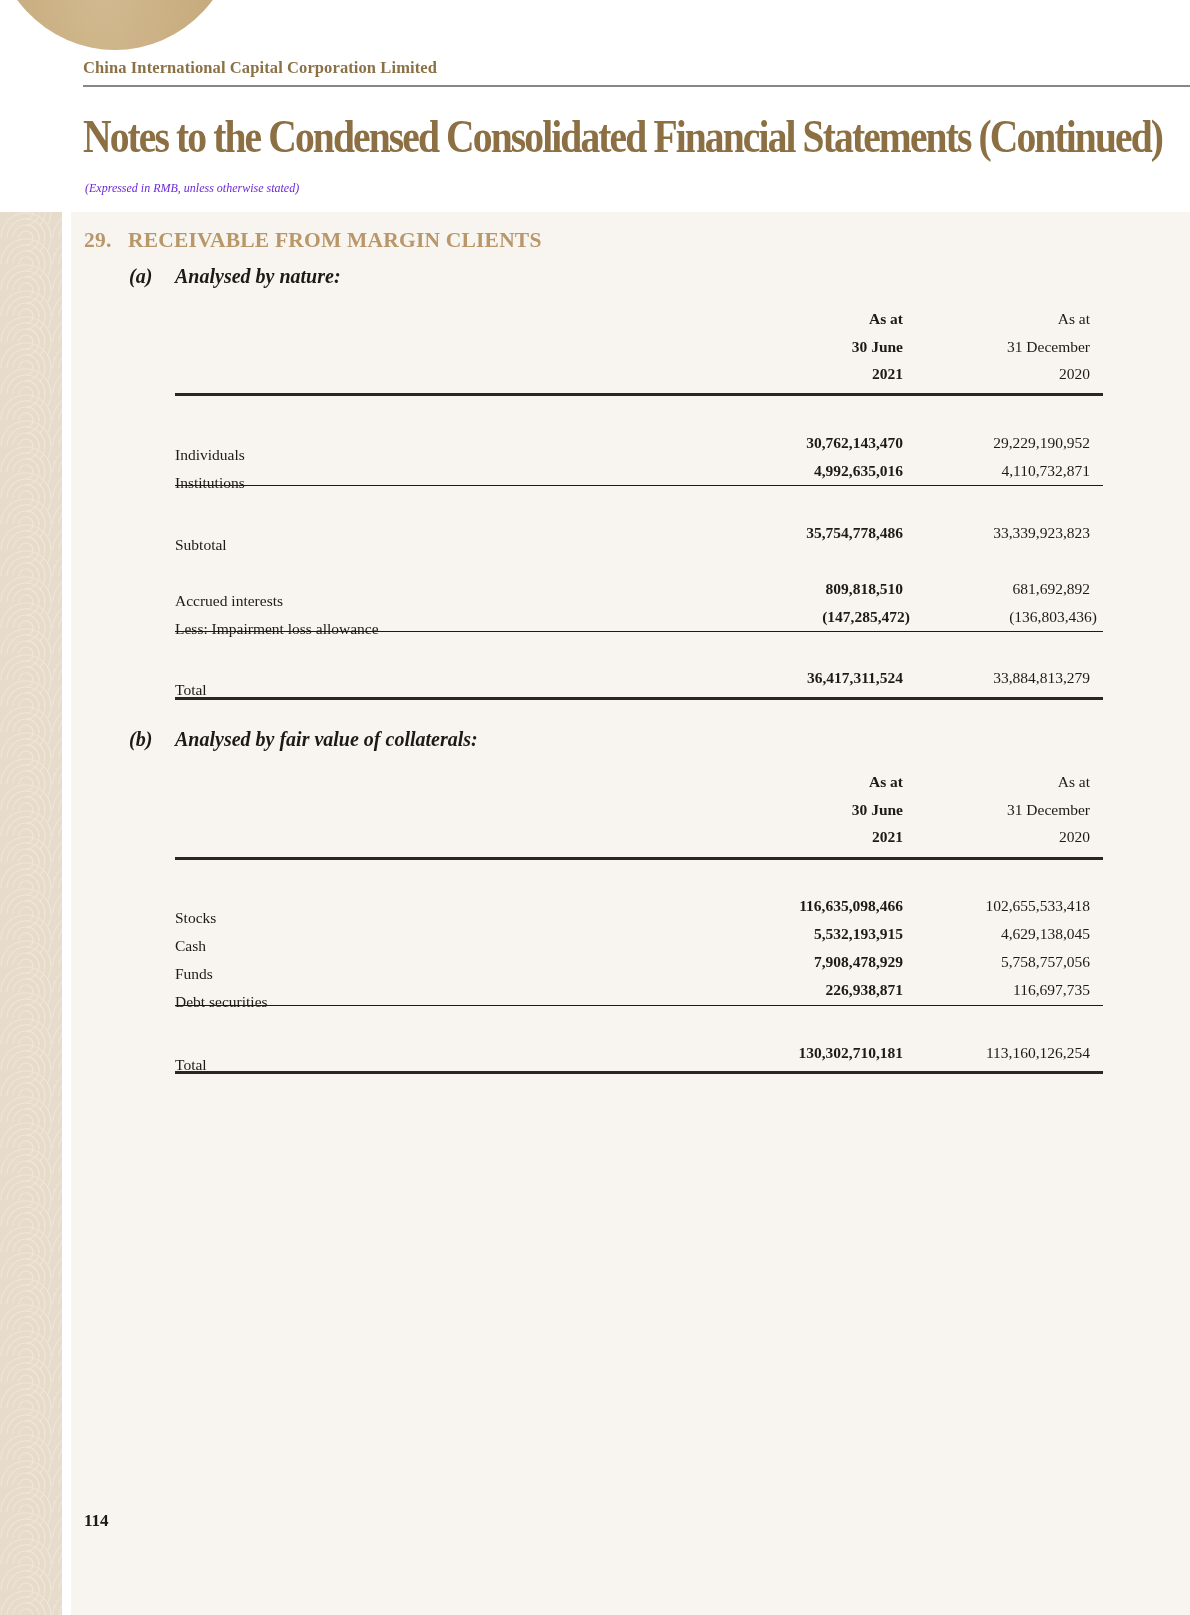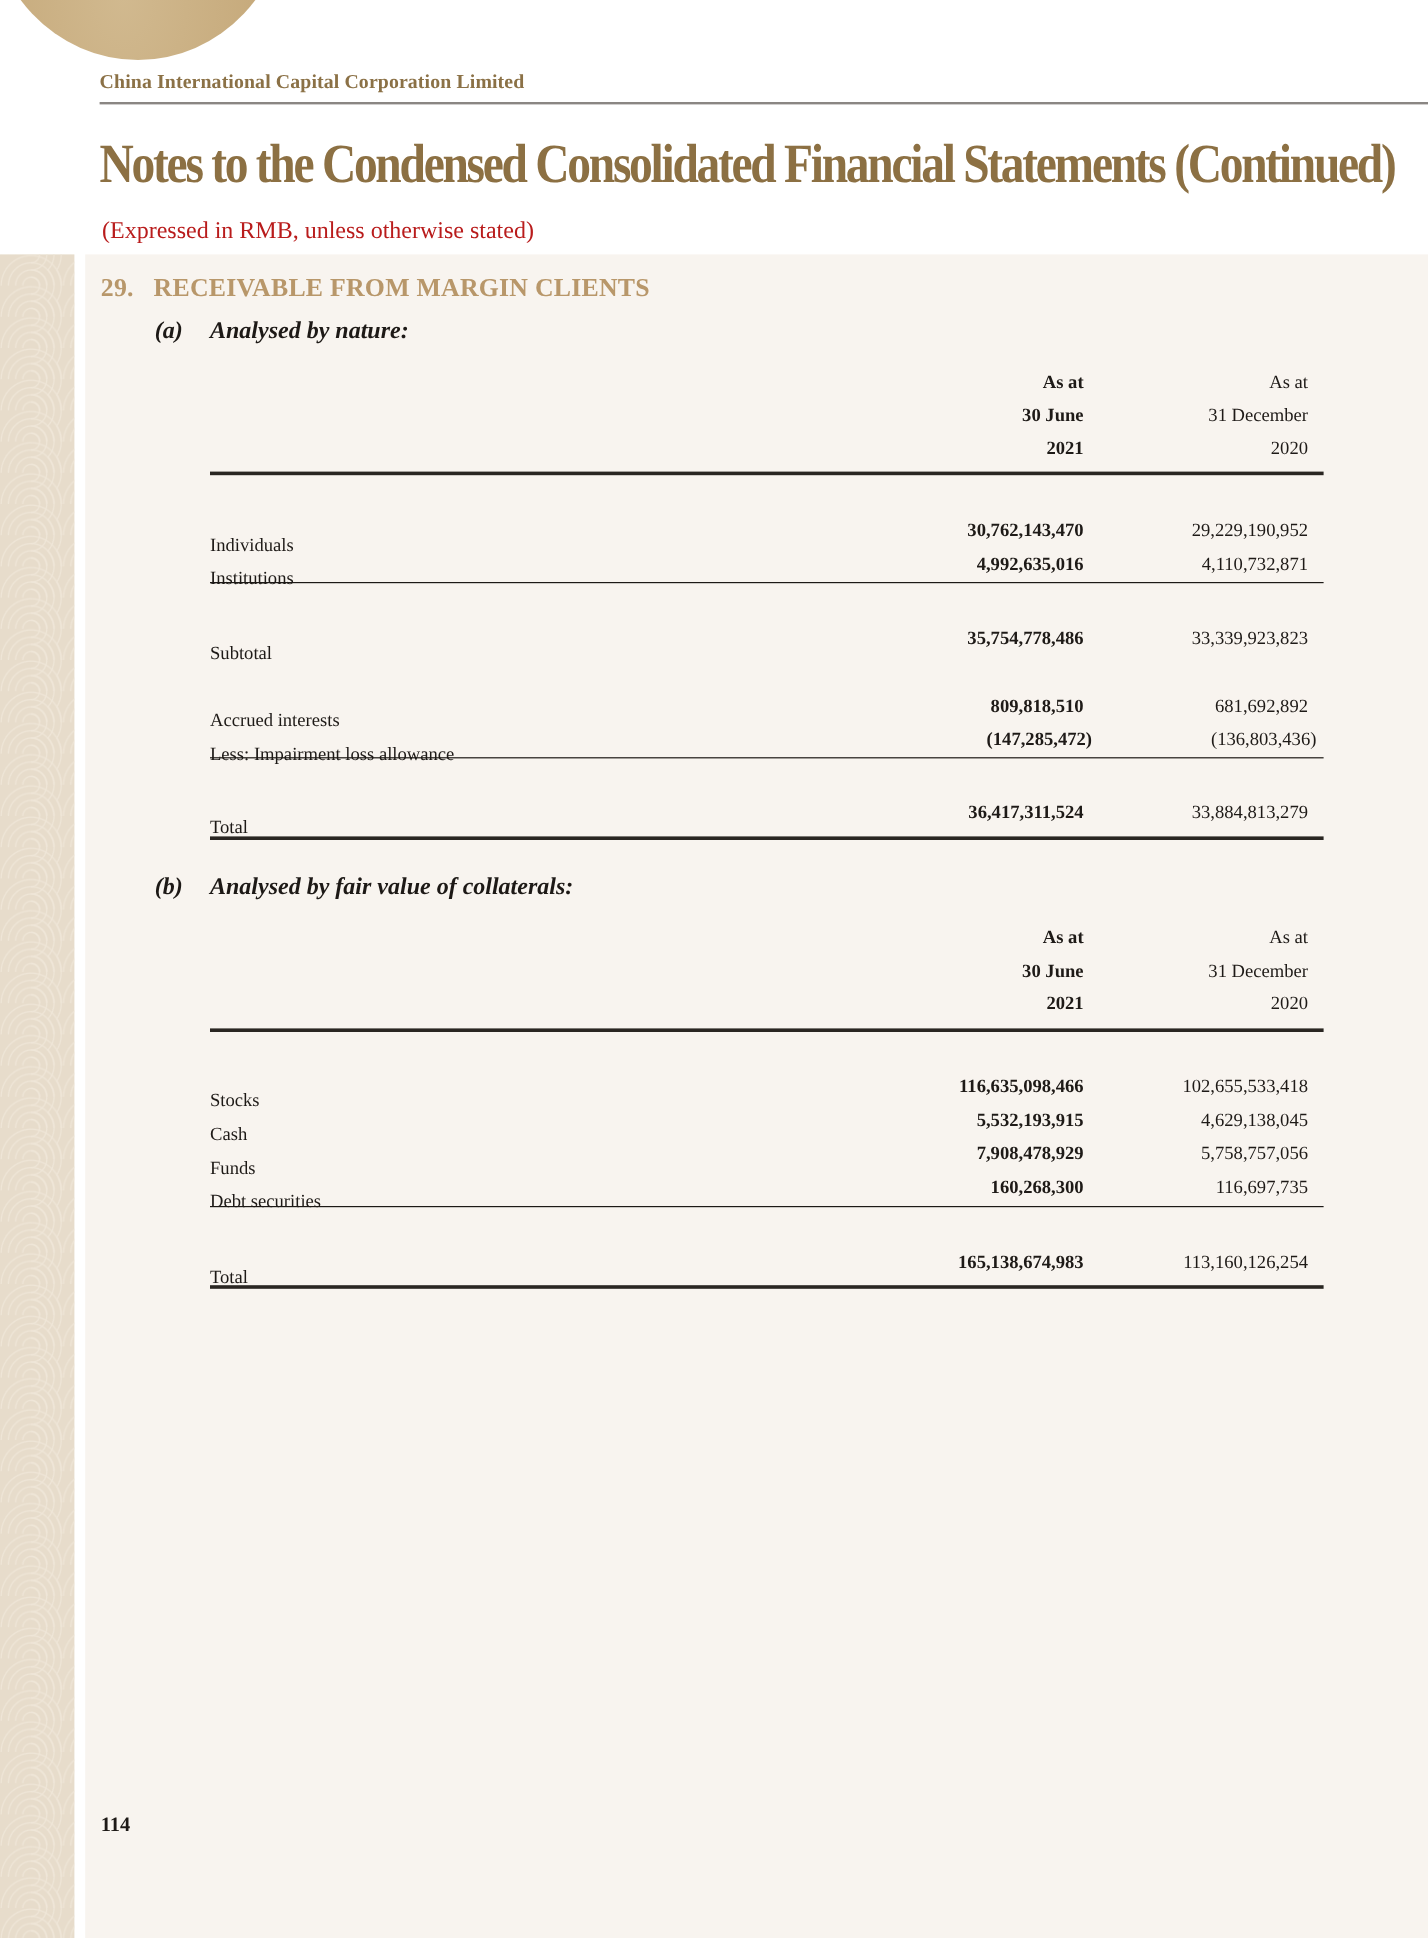--- a/index.html
+++ b/index.html
@@ -18,21 +18,21 @@
   }
   .header-rule { position: absolute; left: 83px; right: 0; top: 85px; height: 1.5px; background: #8a8683; }
 
   .page-title {
     position: absolute; left: 83px; top: 110px;
     font-size: 46px; font-weight: bold; color: #8c7043; letter-spacing: -2.2px;
     transform: scaleX(0.86); transform-origin: left top; white-space: nowrap;
   }
   .subtitle {
     position: absolute; left: 85px; top: 181px;
-    font-size: 20px; color: #b91c1c;
+    font-size: 12px; font-style: italic; color: #6d28d9;
   }
 
   .side-strip {
     position: absolute; left: 0; top: 212px; width: 62px; height: 1403px;
     background-color: #e7dccb;
     background-image:
       radial-gradient(circle at 50% 100%, transparent 6px, #efe6d8 7px, transparent 8px, transparent 12px, #efe6d8 13px, transparent 14px, transparent 18px, #efe6d8 19px, transparent 20px, transparent 24px, #efe6d8 25px, transparent 26px),
       radial-gradient(circle at 0% 50%, transparent 6px, #efe6d8 7px, transparent 8px, transparent 12px, #efe6d8 13px, transparent 14px, transparent 18px, #efe6d8 19px, transparent 20px, transparent 24px, #efe6d8 25px, transparent 26px);
     background-size: 52px 26px, 52px 26px;
     background-position: 0 0, 26px 13px;
@@ -177,26 +177,26 @@
     <span class="v1">5,532,193,915</span>
     <span class="v2">4,629,138,045</span>
   </div>
   <div class="row" style="top:953px;">
     <span class="lbl">Funds</span>
     <span class="v1">7,908,478,929</span>
     <span class="v2">5,758,757,056</span>
   </div>
   <div class="row" style="top:981px;">
     <span class="lbl">Debt securities</span>
-    <span class="v1">160,268,300</span>
+    <span class="v1">226,938,871</span>
     <span class="v2">116,697,735</span>
   </div>
   <div class="rule" style="top:1005px;"></div>
 
   <div class="row" style="top:1044px;">
     <span class="lbl">Total</span>
-    <span class="v1">165,138,674,983</span>
+    <span class="v1">130,302,710,181</span>
     <span class="v2">113,160,126,254</span>
   </div>
   <div class="rule thick" style="top:1071px;"></div>
 </div>
 
 <div class="page-number">114</div>
 
 </body></html>

